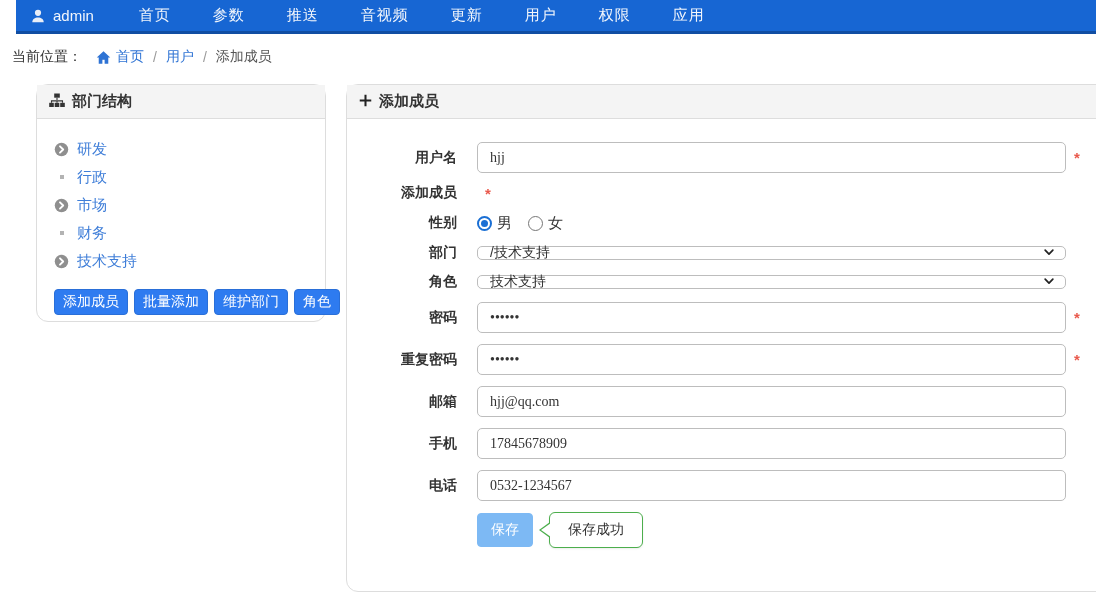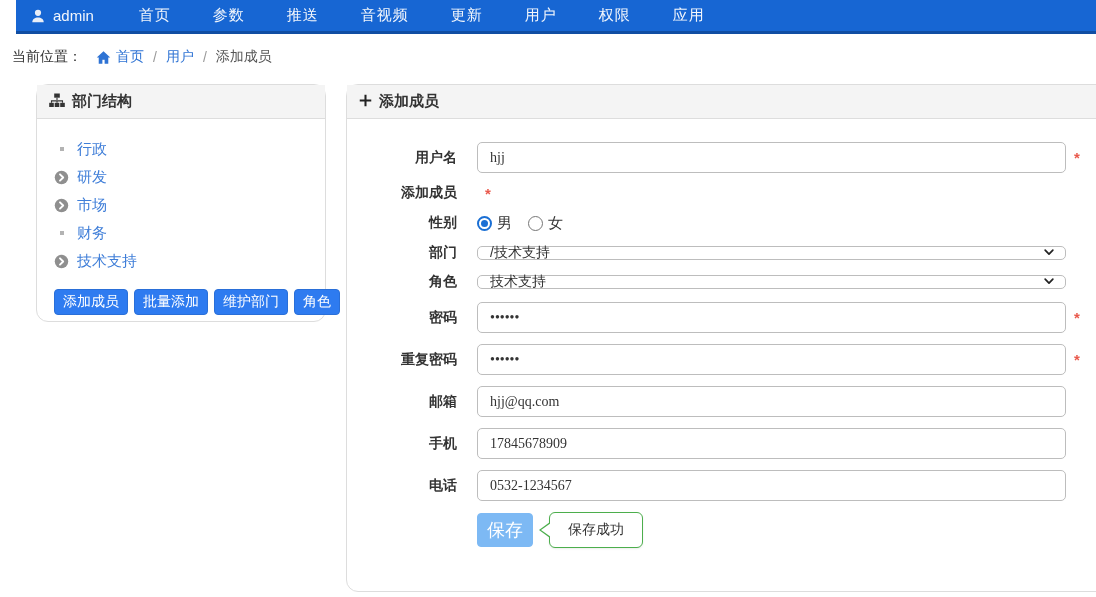--- a/index.html
+++ b/index.html
@@ -80,21 +80,21 @@
 
   .select-box {
     width: 100%; height: 14px; border: 1px solid #bdbdbd; border-radius: 5px;
     padding: 0 10px 0 12px; font-size: 14px; color: #333; background: #fff;
     display: flex; align-items: center; justify-content: space-between; cursor: pointer;
   }
 
   .save-row { margin-top: 0; align-items: center; }
   .save-btn {
     width: 56px; height: 34px; background: #7db9f4; border: 1px solid #7db9f4;
-    color: #fff; font-size: 18px; border-radius: 4px; cursor: pointer; font-family: inherit;
+    color: #fff; font-size: 14px; border-radius: 4px; cursor: pointer; font-family: inherit;
   }
   .tooltip {
     position: relative; margin-left: 16px; background: #fff;
     border: 1px solid #4cae4c; border-radius: 6px; padding: 8px 18px;
     font-size: 14px; color: #333; box-shadow: 0 1px 2px rgba(0,0,0,0.08);
   }
   .tip-arrow-outer, .tip-arrow-inner {
     position: absolute; top: 50%; transform: translateY(-50%);
     width: 0; height: 0; border-style: solid;
   }
@@ -154,32 +154,32 @@
             </g>
             <path d="M8 4.7v2.2M2.5 9.8V7.9h11v1.9M8 7.9v1.9" stroke="#333" stroke-width="1.1" fill="none"></path>
           </svg>
       </span>
       <span>部门结构</span>
     </div>
     <div class="dept-body">
       <ul class="tree">
         <li>
           <span class="icon-box">
-              <span class="bullet"></span>
-            </span>
-          <span class="lbl">行政</span>
-        </li>
-        <li>
-          <span class="icon-box">
             <svg width="15" height="15" viewBox="0 0 16 16">
                 <circle cx="8" cy="8" r="7.2" fill="#8f8f8f"></circle>
                 <path d="M6.4 4.6L9.8 8l-3.4 3.4" stroke="#fff" stroke-width="2" fill="none" stroke-linecap="round" stroke-linejoin="round"></path>
               </svg>
           </span>
           <span class="lbl">研发</span>
+        </li>
+        <li>
+          <span class="icon-box">
+              <span class="bullet"></span>
+            </span>
+          <span class="lbl">行政</span>
         </li>
         <li>
           <span class="icon-box">
             <svg width="15" height="15" viewBox="0 0 16 16">
                 <circle cx="8" cy="8" r="7.2" fill="#8f8f8f"></circle>
                 <path d="M6.4 4.6L9.8 8l-3.4 3.4" stroke="#fff" stroke-width="2" fill="none" stroke-linecap="round" stroke-linejoin="round"></path>
               </svg>
           </span>
           <span class="lbl">市场</span>
         </li>

